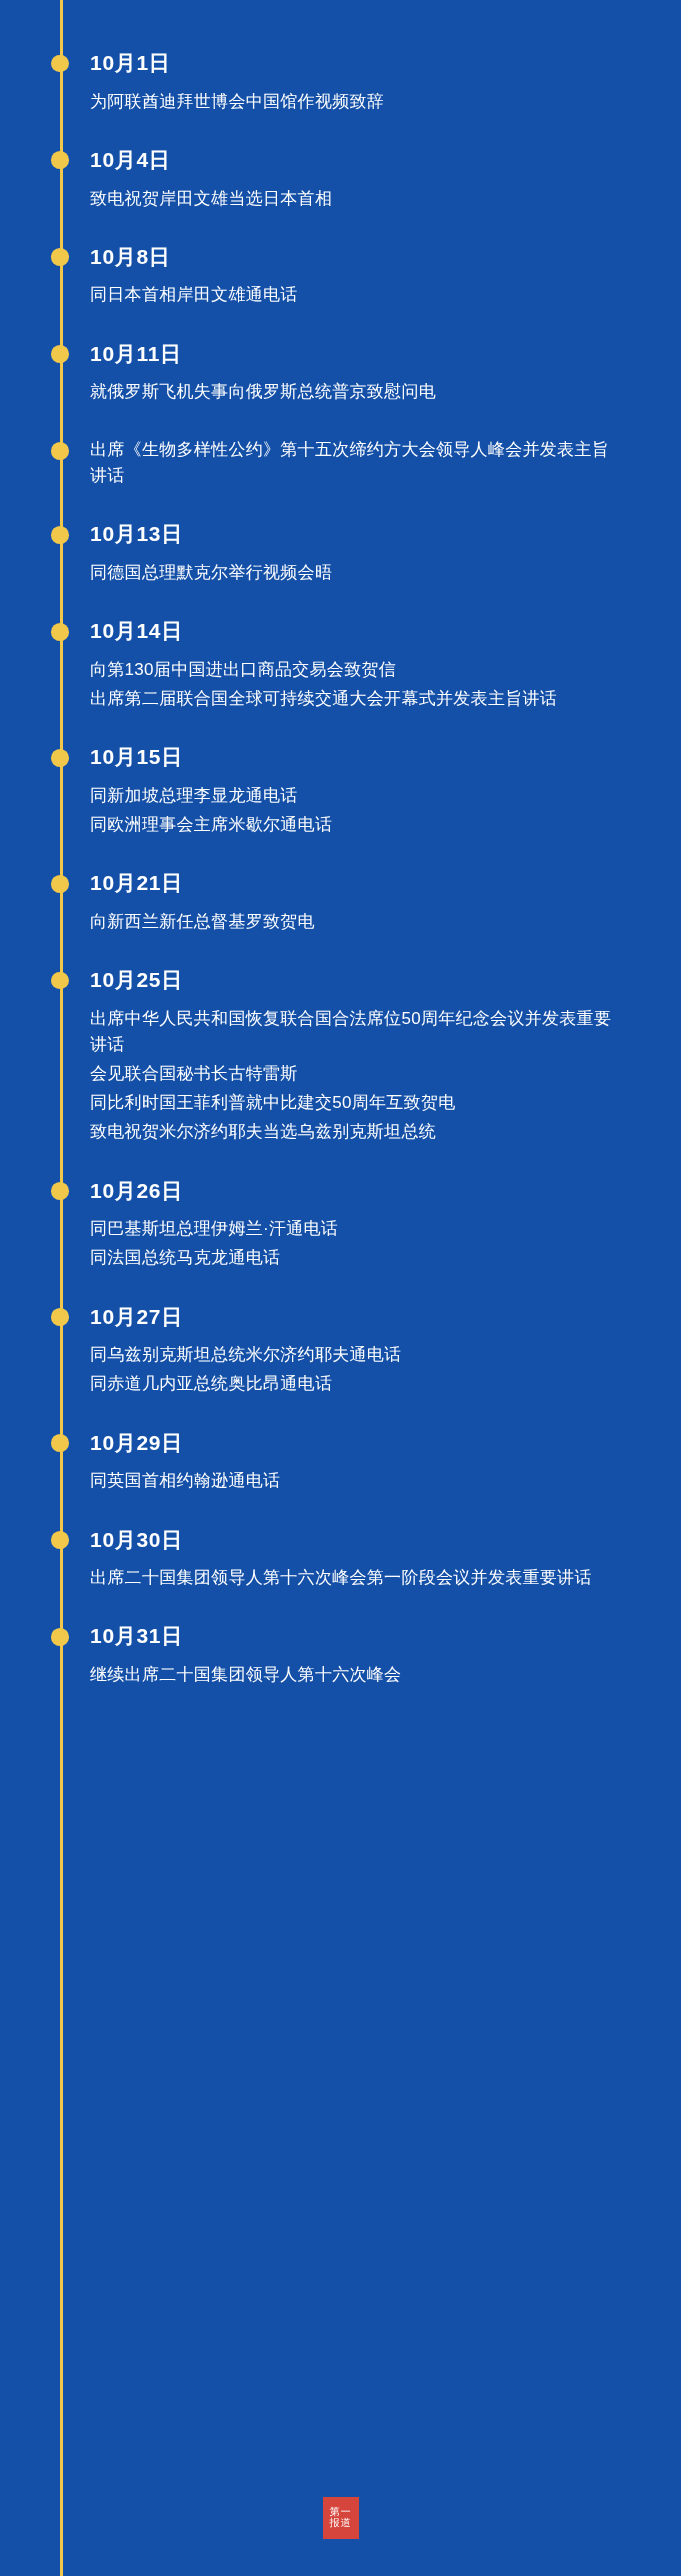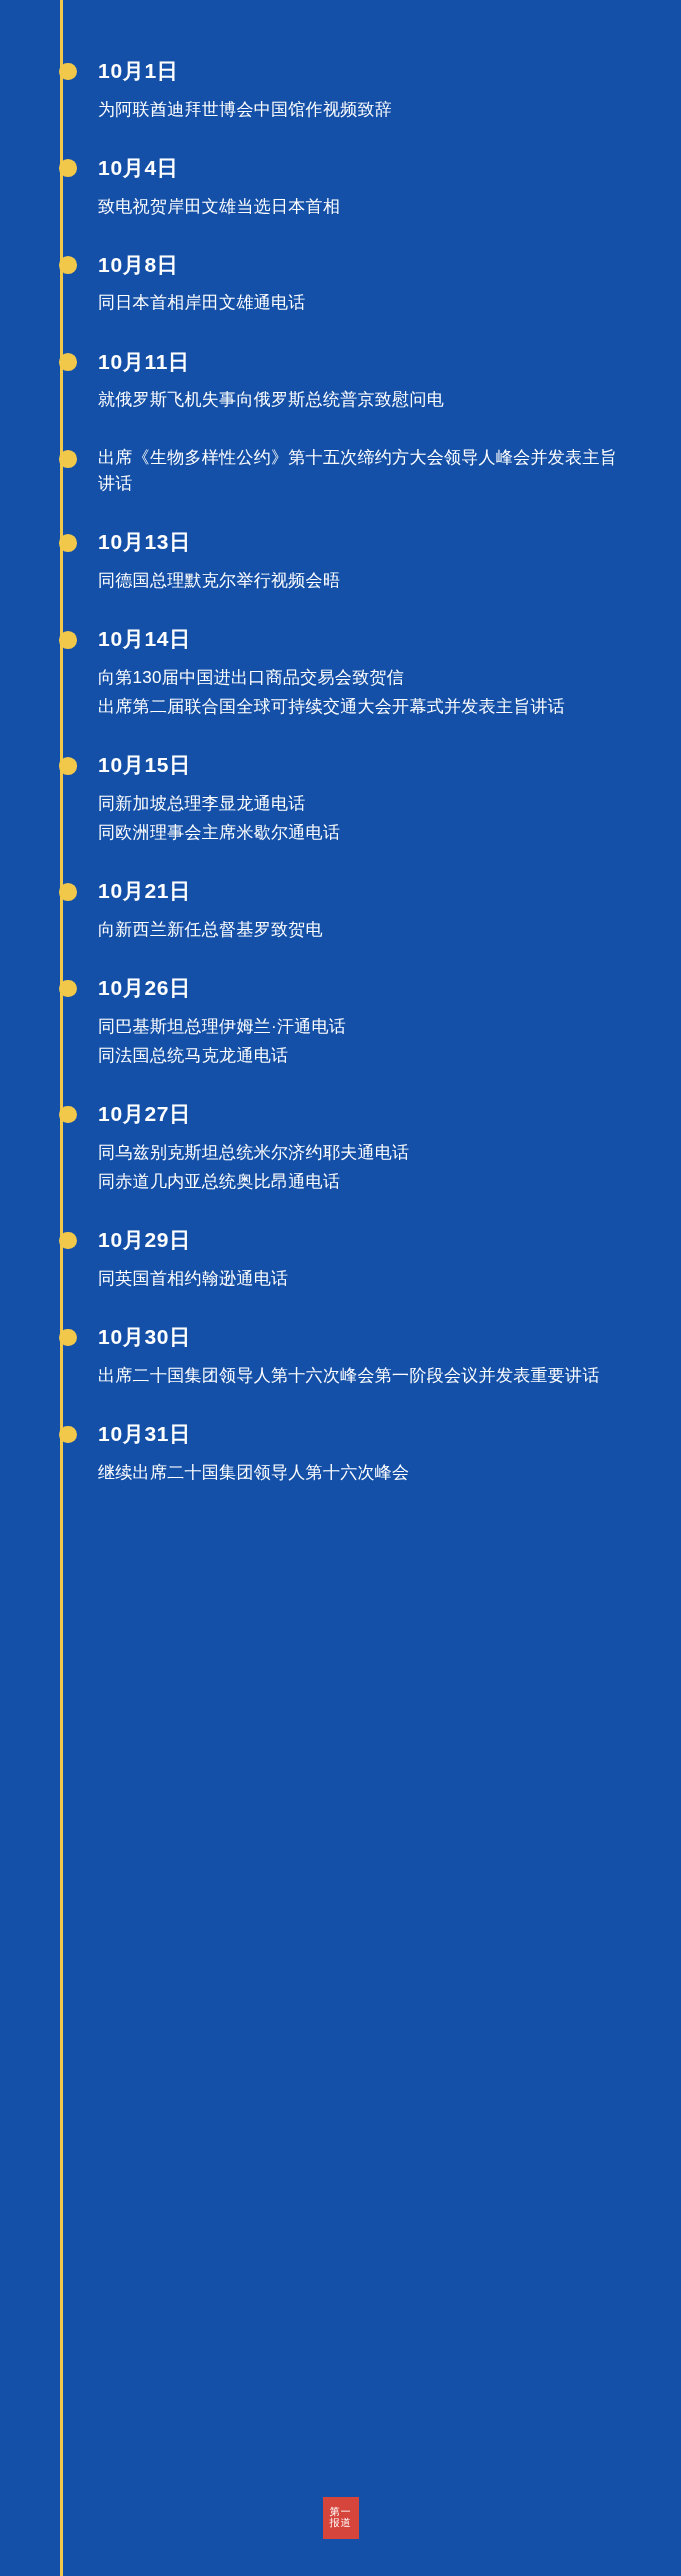--- a/index.html
+++ b/index.html
@@ -25,21 +25,21 @@
   .rail {
     position: absolute;
     left: 60px;
     top: 0;
     bottom: 0;
     width: 3.4px;
     background: #f2c84b;
   }
   .timeline {
     position: relative;
-    margin: 16px;
+    margin: 8px;
     padding: 0;
     list-style: none;
   }
   .entry {
     position: relative;
     padding-left: 34px;
     margin-bottom: 31px;
   }
   .dot {
     position: absolute;
@@ -170,20 +170,30 @@
       </li>
       <li class="entry">
         <span class="dot"></span>
         <div class="date">10月21日</div>
         <ul class="events">
           <li class="event">向新西兰新任总督基罗致贺电</li>
         </ul>
       </li>
       <li class="entry">
         <span class="dot"></span>
+        <div class="date">10月25日</div>
+        <ul class="events">
+          <li class="event">出席中华人民共和国恢复联合国合法席位50周年纪念会议并发表重要讲话</li>
+          <li class="event">会见联合国秘书长古特雷斯</li>
+          <li class="event">同比利时国王菲利普就中比建交50周年互致贺电</li>
+          <li class="event">致电祝贺米尔济约耶夫当选乌兹别克斯坦总统</li>
+        </ul>
+      </li>
+      <li class="entry">
+        <span class="dot"></span>
         <div class="date">10月26日</div>
         <ul class="events">
           <li class="event">同巴基斯坦总理伊姆兰·汗通电话</li>
           <li class="event">同法国总统马克龙通电话</li>
         </ul>
       </li>
       <li class="entry">
         <span class="dot"></span>
         <div class="date">10月27日</div>
         <ul class="events">

